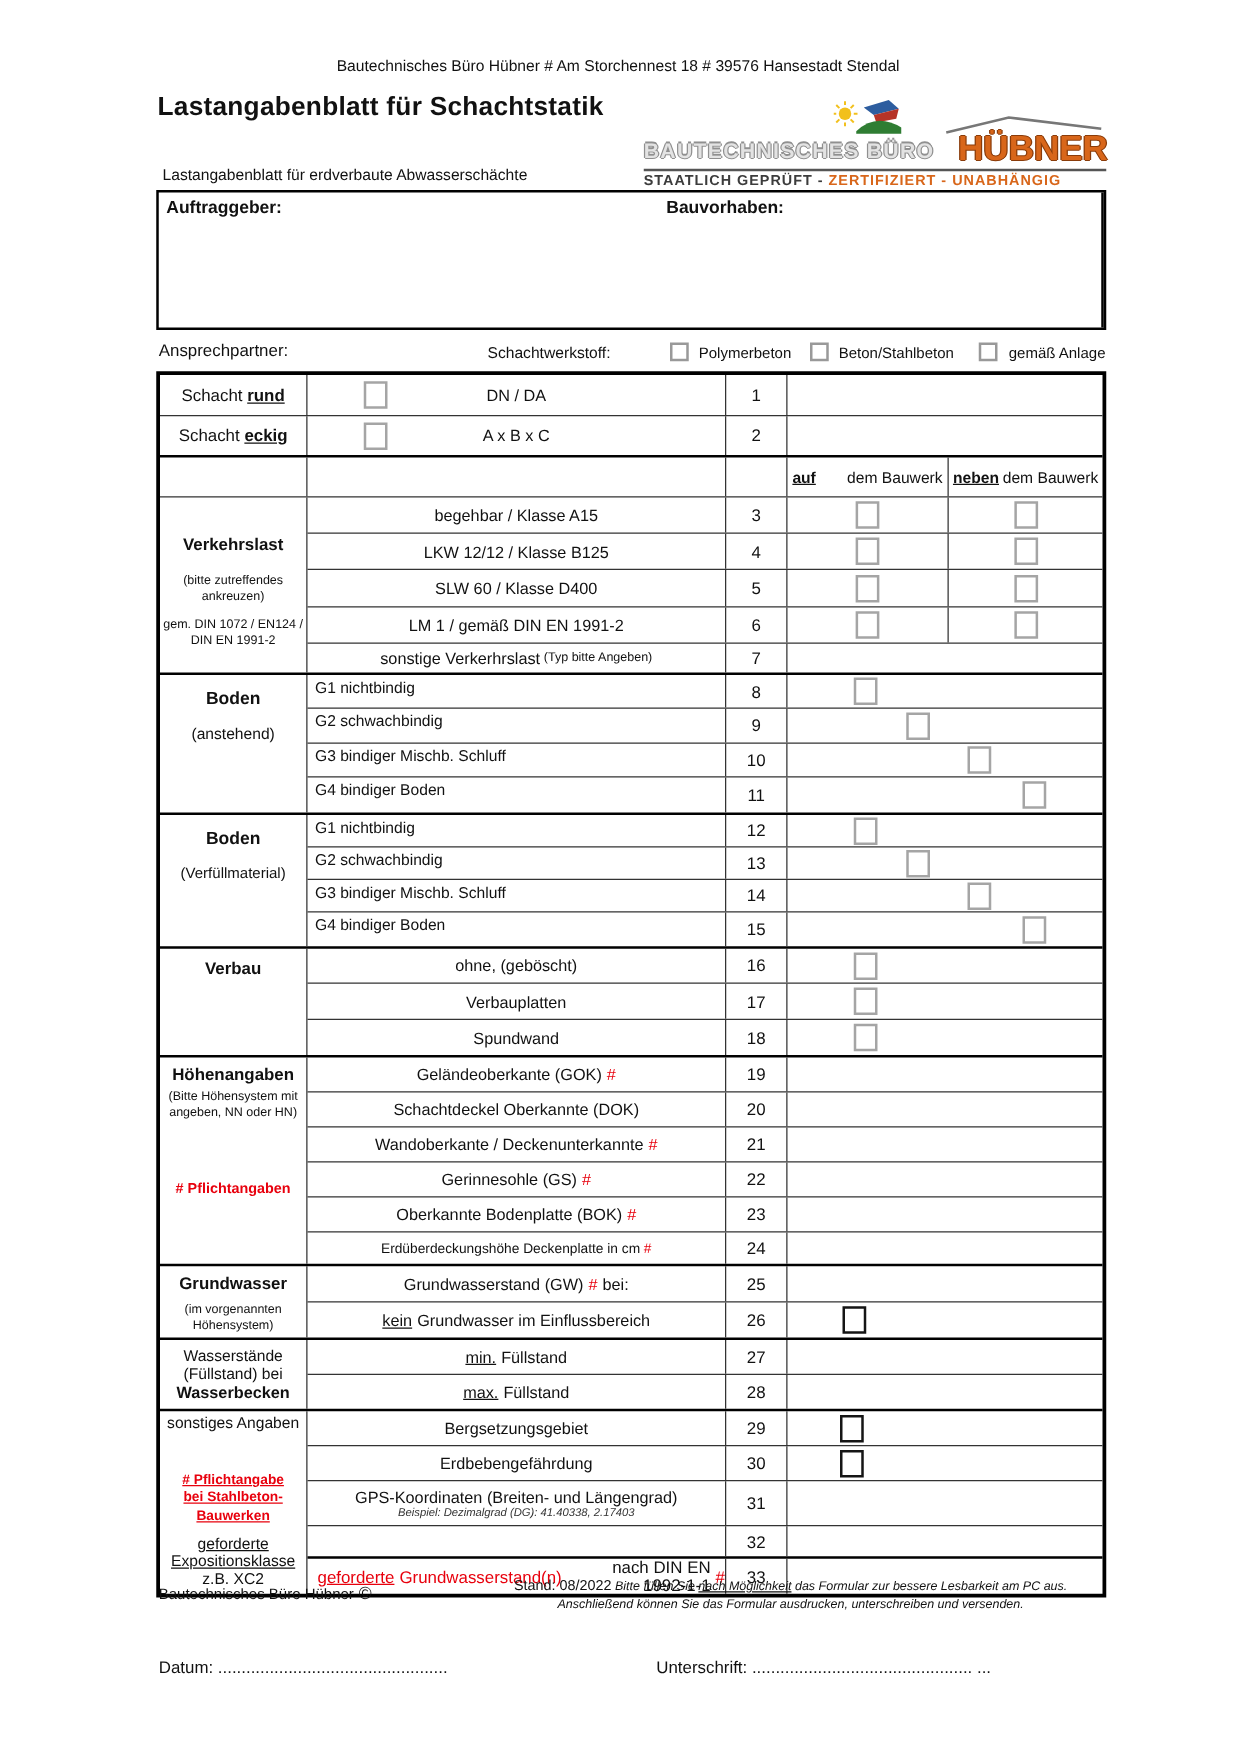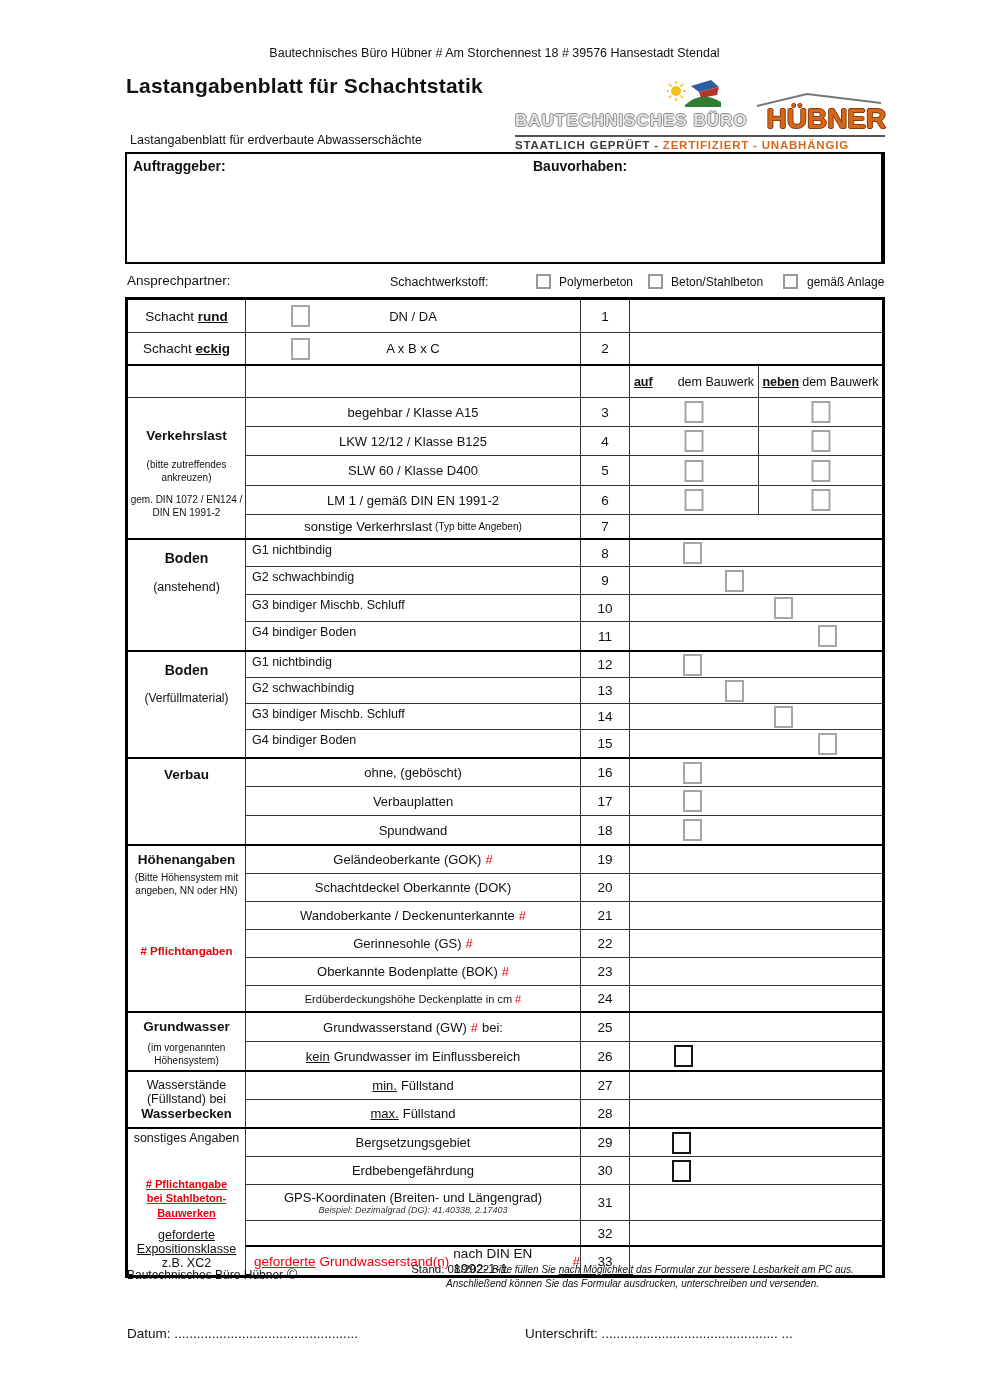--- a/index.html
+++ b/index.html
@@ -40,21 +40,21 @@
   .bb1 { border-bottom: 1px solid #333; }
   .bb2 { border-bottom: 2px solid #000; }
   .sec { display: flex; border-bottom: 2px solid #000; }
   .sec.last { border-bottom: none; }
   .rows { flex: 1; display: flex; flex-direction: column; }
   .rows .r { border-bottom: 1px solid #333; }
   .rows .r:last-child { border-bottom: none; }
   .rows .r.thick { border-bottom: 2px solid #000; }
   .lab { width: 118px; border-right: 1px solid #333; display: flex; flex-direction: column; align-items: center; text-align: left; }
   .cc { justify-content: center; }
-  .desc { width: 335px; border-right: 1px solid #333; display: flex; align-items: center; justify-content: center; font-size: 13px; position: relative; }
+  .desc { width: 335px; border-right: 1px solid #333; display: flex; align-items: center; justify-content: center; font-size: 13px; position: relative; text-align: right; }
   .desc.left { justify-content: flex-start; align-items: flex-start; padding: 3px 0 0 6px; font-size: 12.5px; }
   .num { width: 49px; border-right: 1px solid #333; display: flex; align-items: center; justify-content: center; font-size: 13.5px; }
   .chk { flex: 1; position: relative; }
   .chk2 { flex: 1; display: flex; }
   .chk2 .c1 { width: 129px; border-right: 1px solid #333; position: relative; gap: 22px; }
   .chk2 .c2 { flex: 1; position: relative; }
   .hc { display: flex; align-items: center; justify-content: center; font-size: 12.5px; }
   .cb { position: absolute; top: 50%; transform: translateY(-50%); width: 19px; height: 22px; border: 2px solid #a5a5a5; background: #fff; }
   .cb.center { left: 50%; transform: translate(-50%, -50%); }
   .cb.dark { border-color: #151515; }

